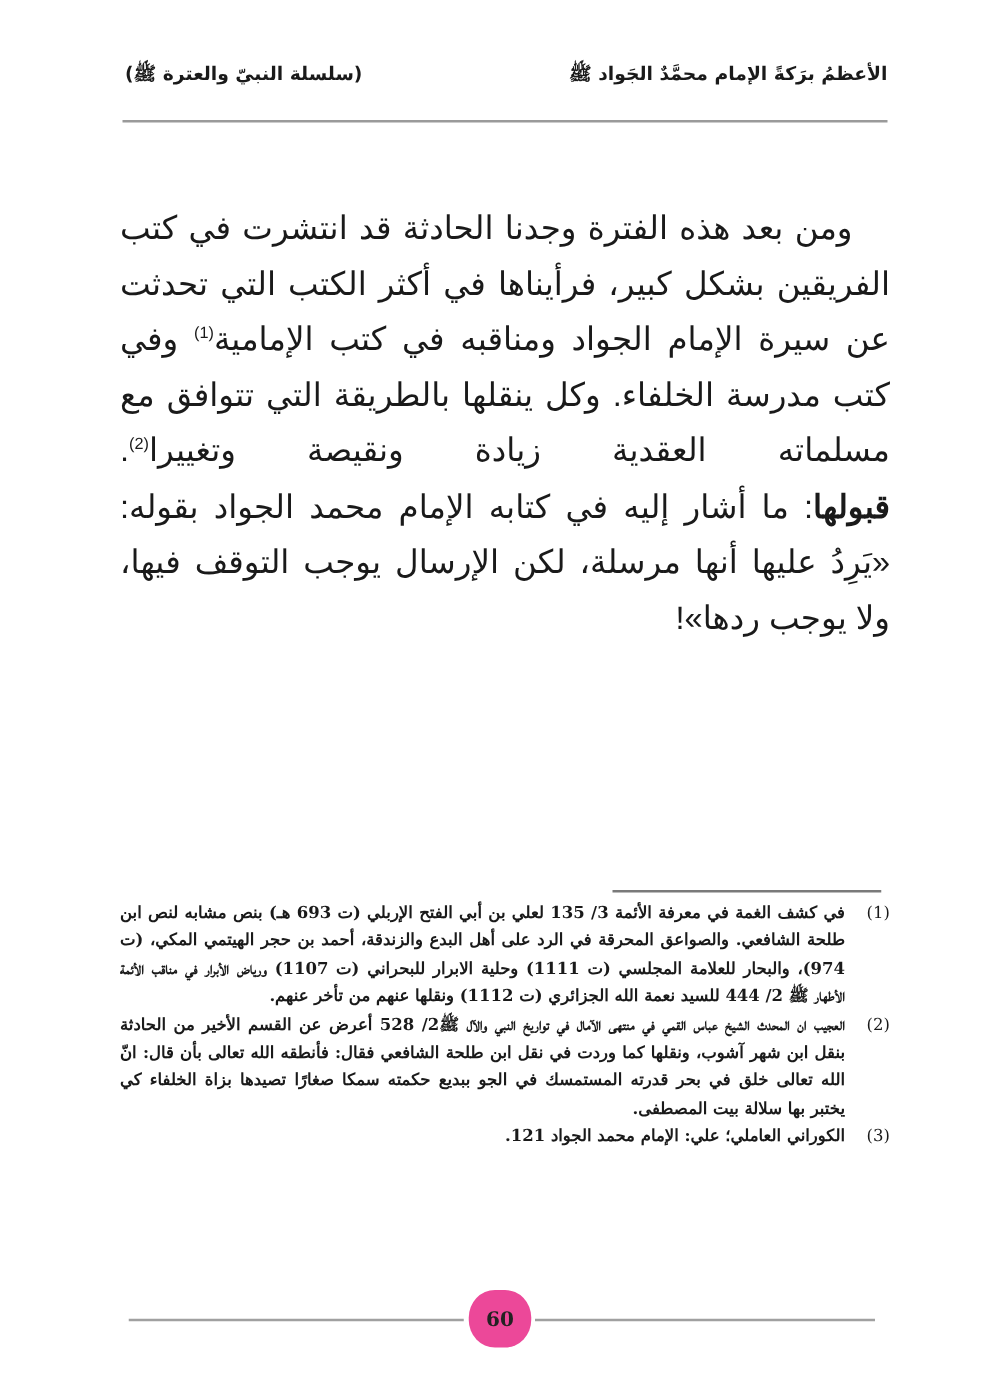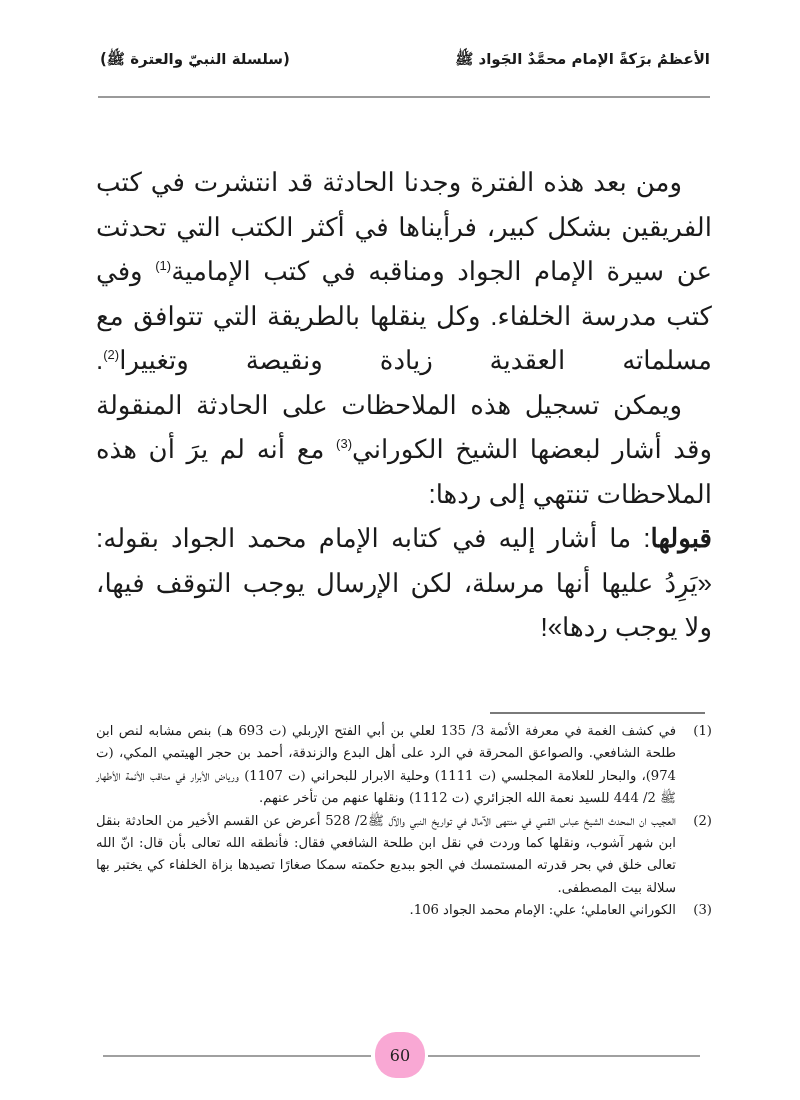--- a/index.html
+++ b/index.html
@@ -15,57 +15,56 @@
   .main p { margin:0; text-align:justify; text-align-last:right; }
   .main p.indent { text-indent:30px; }
   .main p.last-full { text-align-last:justify; }
   sup.fn { font-size:13px; vertical-align:super; line-height:0; }
   .bold { font-weight:bold; }
   .fn-rule { position:absolute; top:712px; left:490px; width:215px; height:2px; background:#7a7a7a; }
   .footnotes { position:absolute; top:720px; left:96px; width:616px; direction:rtl;
                font-family:"DejaVu Serif", serif; font-size:13.2px; line-height:22.4px; }
   .fn-item { display:flex; direction:rtl; }
   .fn-num { width:36px; flex:0 0 36px; text-align:right; }
-  .fn-text { flex:1; text-align:justify; text-align-last:right; }
+  .fn-text { flex:1; text-align:justify; text-align-last:right;font-weight:bold; }
   .footer-line-left { position:absolute; top:1055px; left:103px; width:268px; height:2px; background:#a0a0a0; }
   .footer-line-right { position:absolute; top:1055px; left:428px; width:272px; height:2px; background:#a0a0a0; }
   .page-badge { position:absolute; top:1032px; left:375px; width:50px; height:46px;
-                background:#f9a8d4; border-radius:42% 42% 42% 42% / 48% 48% 48% 48%;
+                background:#ec4899; border-radius:42% 42% 42% 42% / 48% 48% 48% 48%;
                 display:flex; align-items:center; justify-content:center;
-                font-family:"DejaVu Serif", serif; font-size:16px; color:#222; }
+                font-family:"DejaVu Serif", serif; font-size:16px; color:#222;font-weight:bold; }
 </style>
 </head>
 <body>
 
 <div class="header">
   <span>الأعظمُ برَكةً الإمام محمَّدٌ الجَواد ﷺ</span>
   <span>(سلسلة النبيّ والعترة ﷺ)</span>
 </div>
 <div class="header-rule"></div>
 
 <div class="main">
   <p class="indent last-full"><span>ومن بعد هذه الفترة وجدنا الحادثة قد انتشرت في كتب الفريقين بشكل كبير، فرأيناها في أكثر الكتب التي تحدثت عن سيرة الإمام الجواد ومناقبه في كتب الإمامية</span><sup class="fn">(1)</sup><span> وفي كتب مدرسة الخلفاء. وكل ينقلها بالطريقة التي تتوافق مع مسلماته العقدية زيادة ونقيصة وتغييرا</span><sup class="fn">(2)</sup><span>.</span></p>
-  <p class="indent"><span>ويمكن تسجيل هذه الملاحظات على الحادثة المنقولة وقد أشار لبعضها الشيخ الكوراني</span><sup class="fn">(3)</sup><span> مع أنه لم يرَ أن هذه الملاحظات تنتهي إلى ردها:</span></p>
   <p><span class="bold">قبولها</span><span>: ما أشار إليه في كتابه الإمام محمد الجواد بقوله: «يَرِدُ عليها أنها مرسلة، لكن الإرسال يوجب التوقف فيها، ولا يوجب ردها»!</span></p>
 </div>
 
 <div class="fn-rule"></div>
 
 <div class="footnotes">
   <div class="fn-item">
     <span class="fn-num">(1)</span>
     <span class="fn-text">في كشف الغمة في معرفة الأئمة 3/ 135 لعلي بن أبي الفتح الإربلي (ت 693 هـ) بنص مشابه لنص ابن طلحة الشافعي. والصواعق المحرقة في الرد على أهل البدع والزندقة، أحمد بن حجر الهيتمي المكي، (ت 974)، والبحار للعلامة المجلسي (ت 1111) وحلية الابرار للبحراني (ت 1107) ورياض الأبرار في مناقب الأئمة الأطهار ﷺ 2/ 444 للسيد نعمة الله الجزائري (ت 1112) ونقلها عنهم من تأخر عنهم.</span>
   </div>
   <div class="fn-item">
     <span class="fn-num">(2)</span>
     <span class="fn-text">العجيب ان المحدث الشيخ عباس القمي في منتهى الآمال في تواريخ النبي والآل ﷺ2/ 528 أعرض عن القسم الأخير من الحادثة بنقل ابن شهر آشوب، ونقلها كما وردت في نقل ابن طلحة الشافعي فقال: فأنطقه الله تعالى بأن قال: انّ الله تعالى خلق في بحر قدرته المستمسك في الجو ببديع حكمته سمكا صغارًا تصيدها بزاة الخلفاء كي يختبر بها سلالة بيت المصطفى.</span>
   </div>
   <div class="fn-item">
     <span class="fn-num">(3)</span>
-    <span class="fn-text">الكوراني العاملي؛ علي: الإمام محمد الجواد 106.</span>
+    <span class="fn-text">الكوراني العاملي؛ علي: الإمام محمد الجواد 121.</span>
   </div>
 </div>
 
 <div class="footer-line-left"></div>
 <div class="page-badge">
   <span>60</span>
 </div>
 <div class="footer-line-right"></div>
 
 </body></html>

